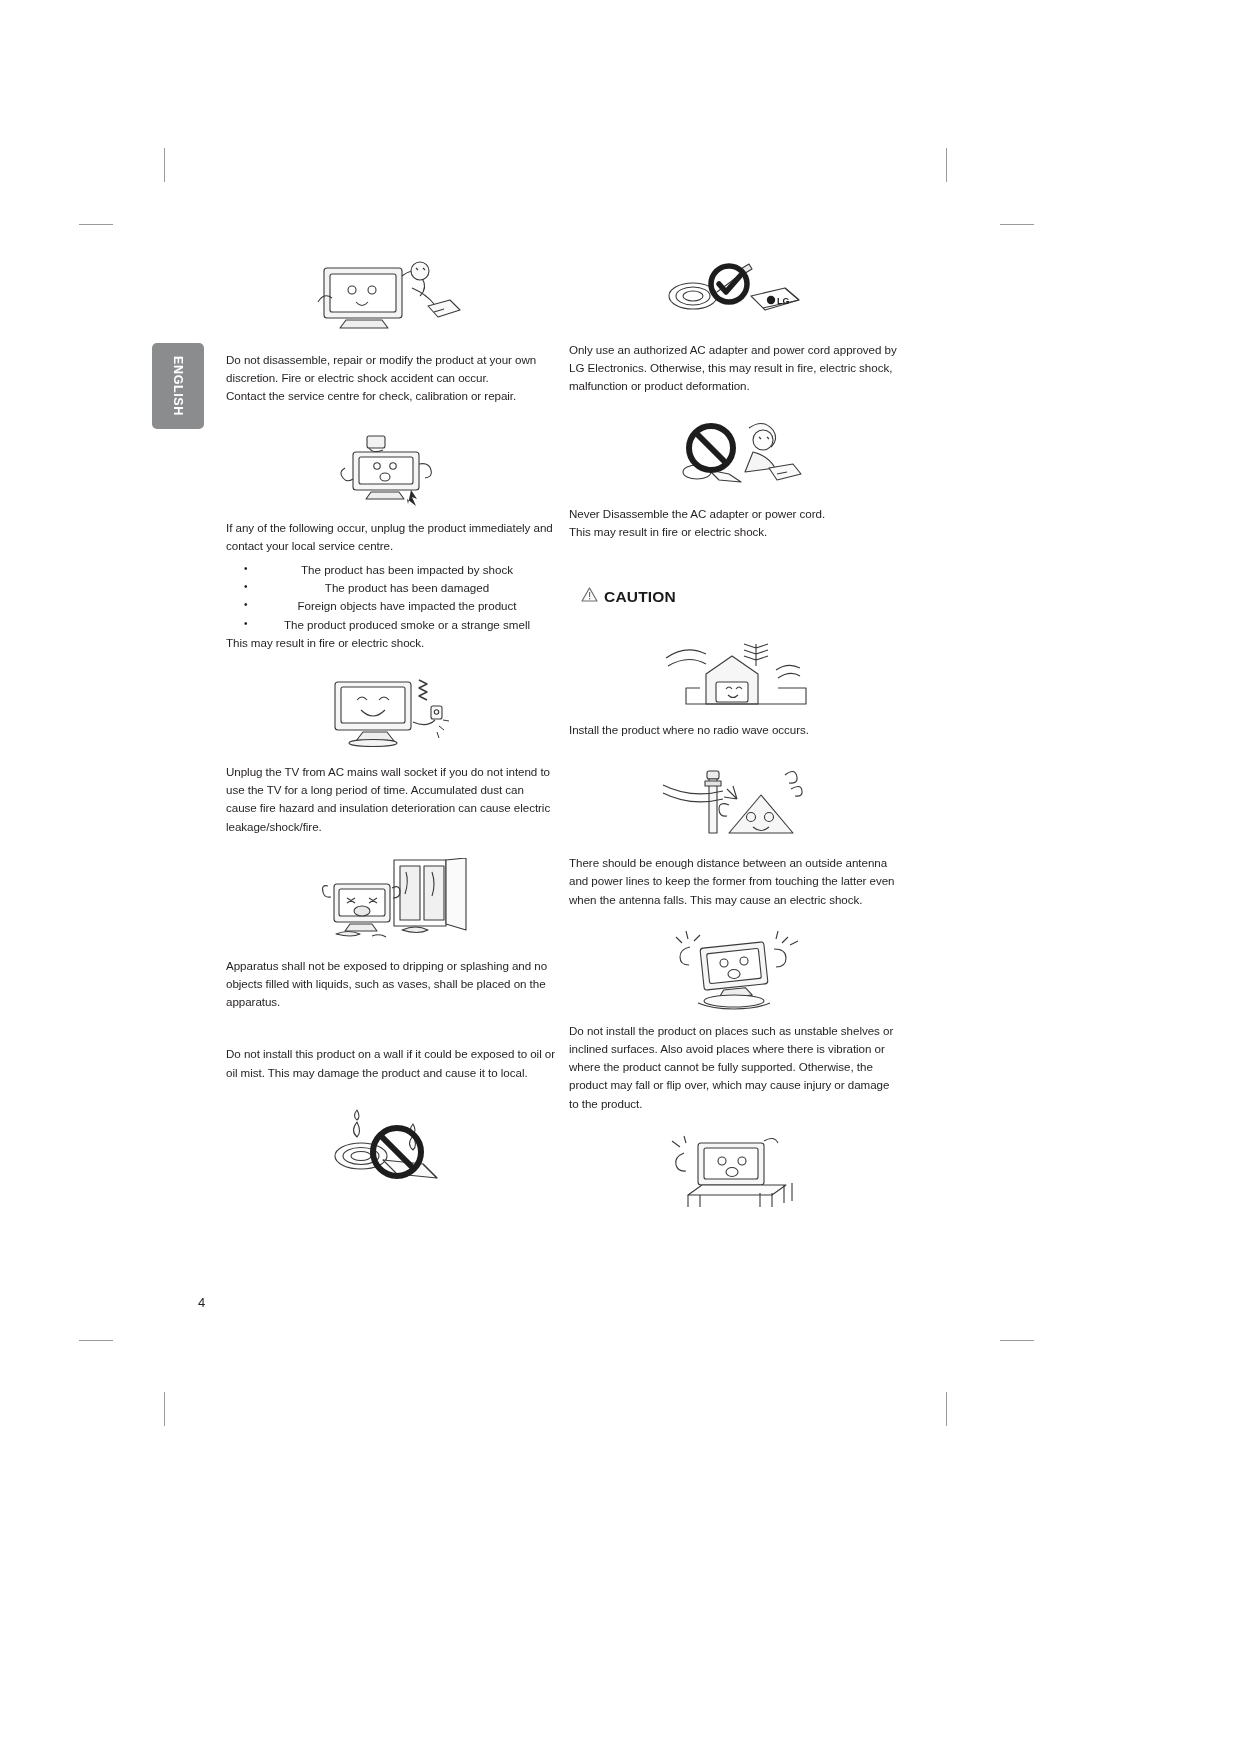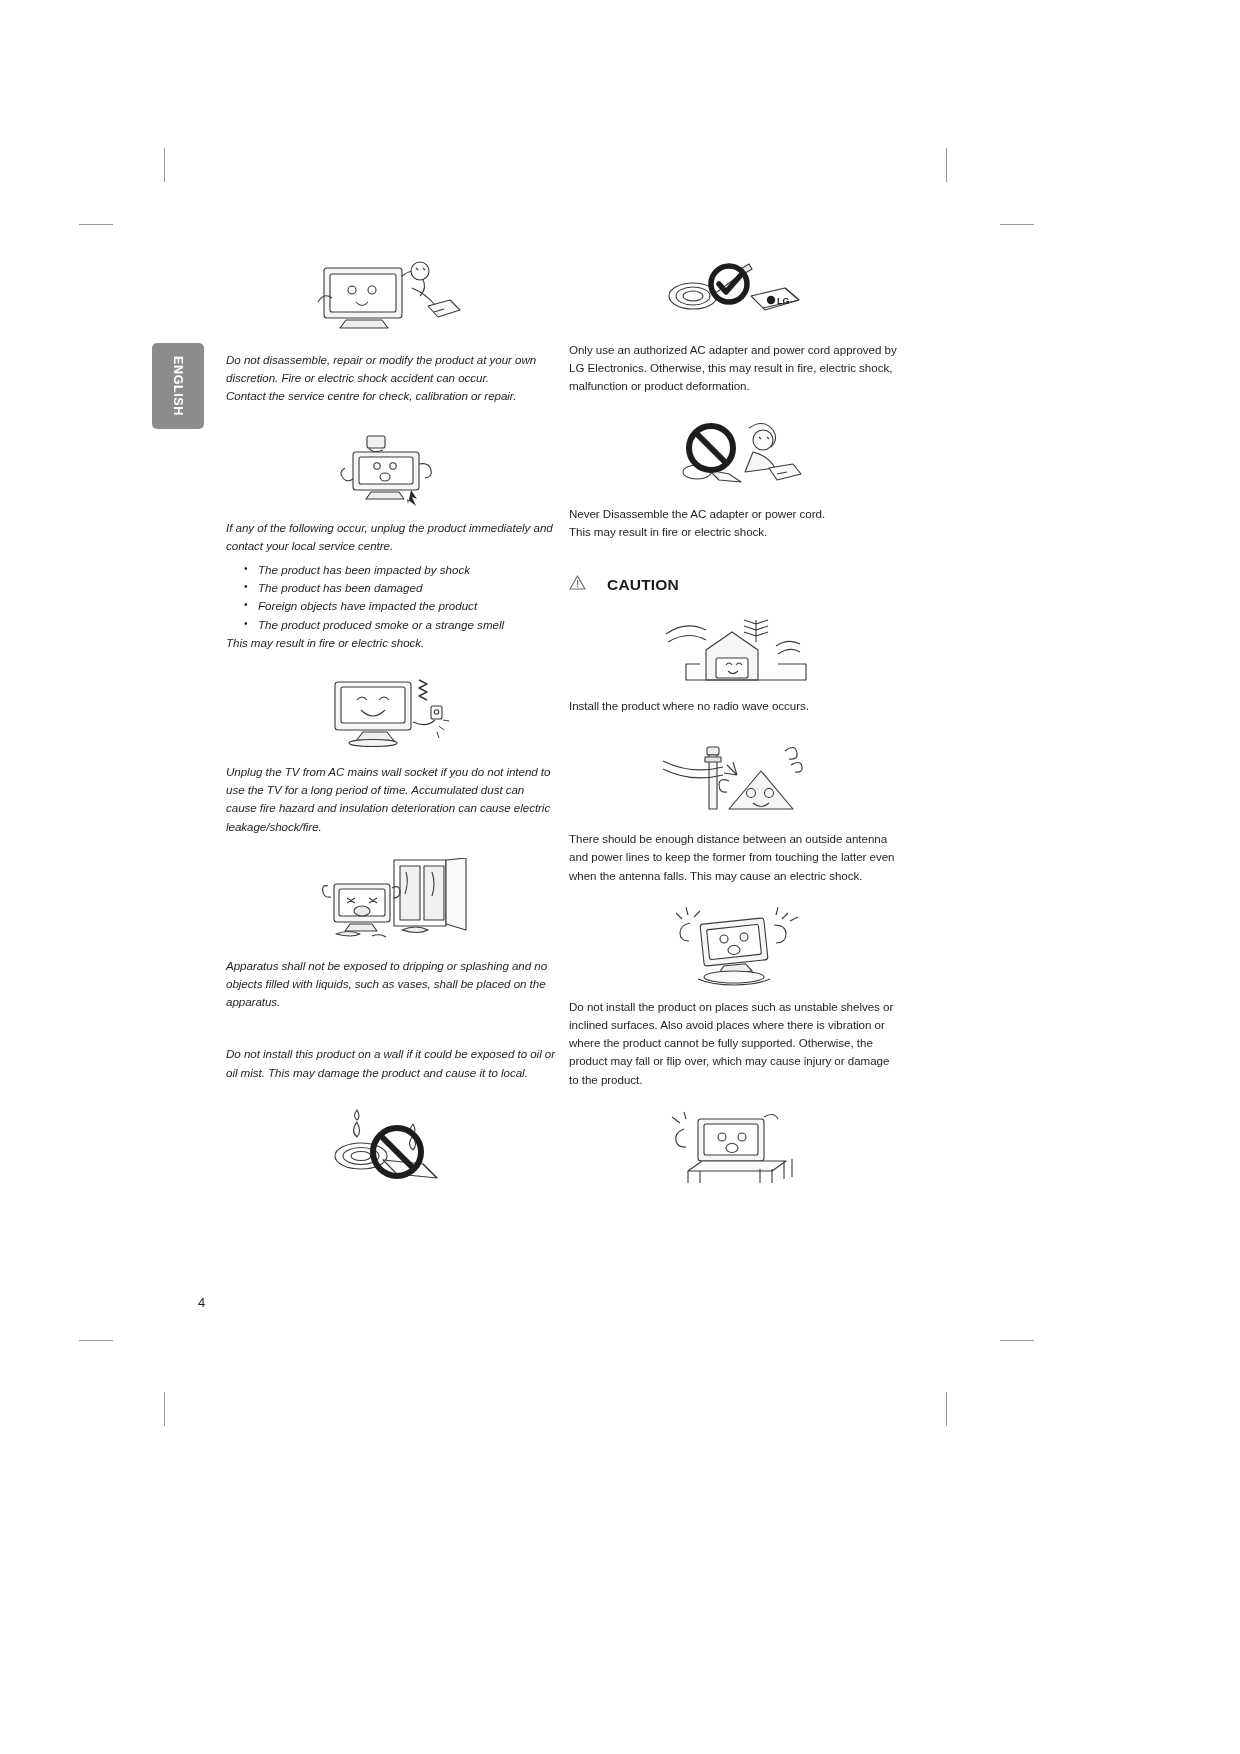--- a/index.html
+++ b/index.html
@@ -52,35 +52,36 @@
     font-weight: bold;
     letter-spacing: 0.6px;
   }
 
   
   .col {
     position: absolute;
     top: 258px;
     width: 330px;
   }
-  .col-left  { left: 226px; font-style: italic; }
+  .col-left  { left: 226px; }
   .col-right { left: 569px; }
 
   p.body {
     margin: 0;
     font-size: 11.6px;
     line-height: 18.2px;
     color: #231f20;
     letter-spacing: -0.05px;
   }
 
   ul.bullets {
     margin: 6px 0 0 0;
     padding: 0 0 0 18px;
     list-style: none;
+    text-align: center;
   }
   ul.bullets li {
     position: relative;
     font-size: 11.6px;
     line-height: 18.2px;
     padding-left: 14px;
     color: #231f20;
   }
   ul.bullets li:before {
     content: "\2022";
@@ -92,22 +93,22 @@
   }
 
   .gap-s  { height: 11px; }
   .gap-m  { height: 22px; }
   .gap-l  { height: 34px; }
 
   
   .caution {
     display: flex;
     align-items: center;
-    gap: 21px;
-    margin: 0;
+    gap: 6px;
+    margin: 12px;
   }
   .caution .tri { display: block; }
   .caution .label {
     font-size: 15.5px;
     font-weight: bold;
     letter-spacing: 0.2px;
     color: #1a1a1a;
   }
 
   

